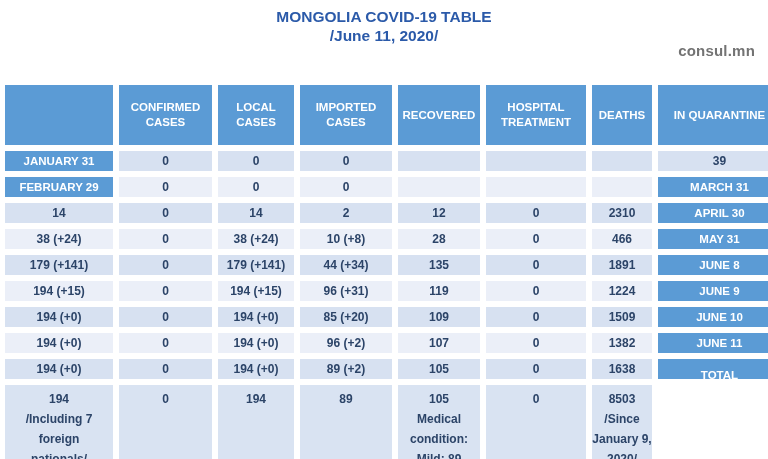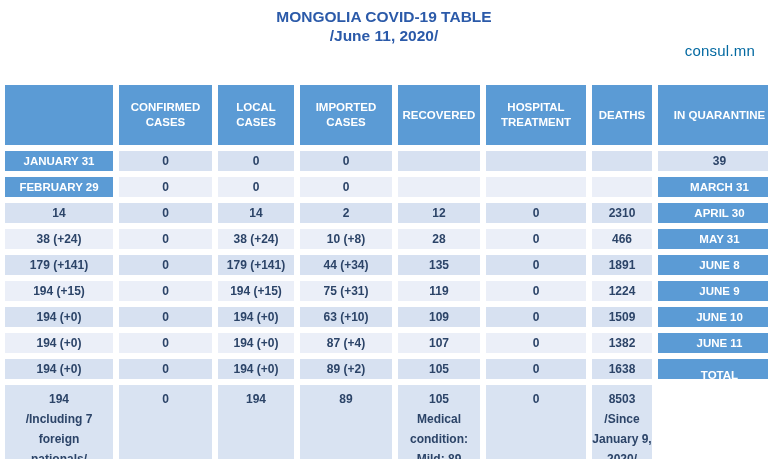--- a/index.html
+++ b/index.html
@@ -6,21 +6,21 @@
   .page{
     position:relative;width:768px;height:459px;background:#ffffff;
     font-family:"Liberation Sans",sans-serif;overflow:hidden;
   }
   .titles{
     position:absolute;top:7px;left:0;right:0;text-align:center;
     color:#2b5aa9;font-weight:bold;font-size:15.5px;line-height:19px;
   }
   .logo{
     position:absolute;top:42px;right:13px;
-    color:#0369a1;font-weight:normal;font-size:15px;letter-spacing:0.2px;
+    color:#737373;font-weight:bold;font-size:15px;letter-spacing:0.2px;
   }
   .grid{
     position:absolute;left:5px;top:85px;
     display:grid;
     grid-template-columns:108px 93px 76px 92px 82px 100px 60px 123px;
     grid-template-rows:60px repeat(9,20px) 105px;
     column-gap:3px;row-gap:2px;gap:6px;
   }
   .hcell{
     background:#5b9bd5;color:#ffffff;font-weight:bold;font-size:11.5px;
@@ -102,37 +102,37 @@
       <div class="cell dark">0</div>
       <div class="cell dark">179 (+141)</div>
       <div class="cell dark">44 (+34)</div>
       <div class="cell dark">135</div>
       <div class="cell dark">0</div>
       <div class="cell dark">1891</div>
       <div class="label">JUNE 8</div>
       <div class="cell light">194 (+15)</div>
       <div class="cell light">0</div>
       <div class="cell light">194 (+15)</div>
-      <div class="cell light">75 (+31)</div>
+      <div class="cell light">96 (+31)</div>
       <div class="cell light">119</div>
       <div class="cell light">0</div>
       <div class="cell light">1224</div>
       <div class="label">JUNE 9</div>
       <div class="cell dark">194 (+0)</div>
       <div class="cell dark">0</div>
       <div class="cell dark">194 (+0)</div>
-      <div class="cell dark">63 (+10)</div>
+      <div class="cell dark">85 (+20)</div>
       <div class="cell dark">109</div>
       <div class="cell dark">0</div>
       <div class="cell dark">1509</div>
       <div class="label">JUNE 10</div>
       <div class="cell light">194 (+0)</div>
       <div class="cell light">0</div>
       <div class="cell light">194 (+0)</div>
-      <div class="cell light">87 (+4)</div>
+      <div class="cell light">96 (+2)</div>
       <div class="cell light">107</div>
       <div class="cell light">0</div>
       <div class="cell light">1382</div>
       <div class="label">JUNE 11</div>
       <div class="cell dark">194 (+0)</div>
       <div class="cell dark">0</div>
       <div class="cell dark">194 (+0)</div>
       <div class="cell dark">89 (+2)</div>
       <div class="cell dark">105</div>
       <div class="cell dark">0</div>

